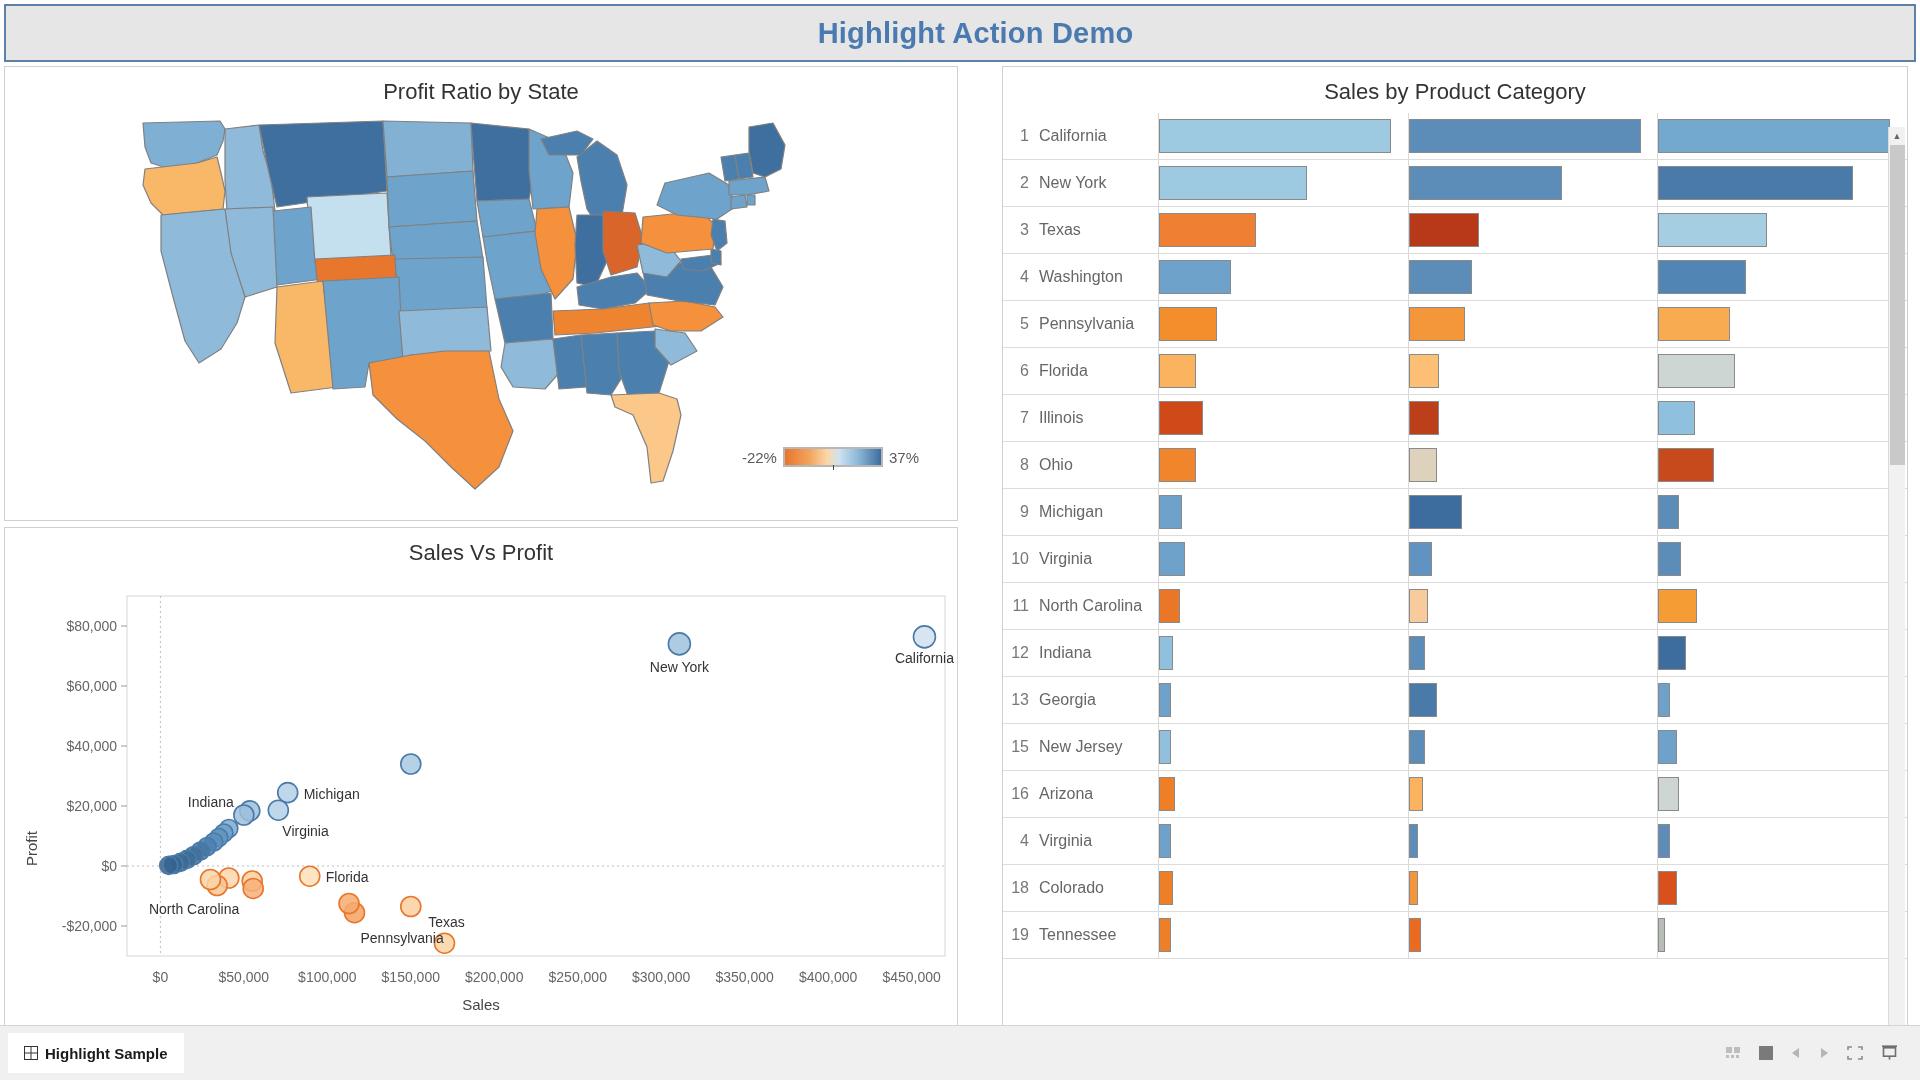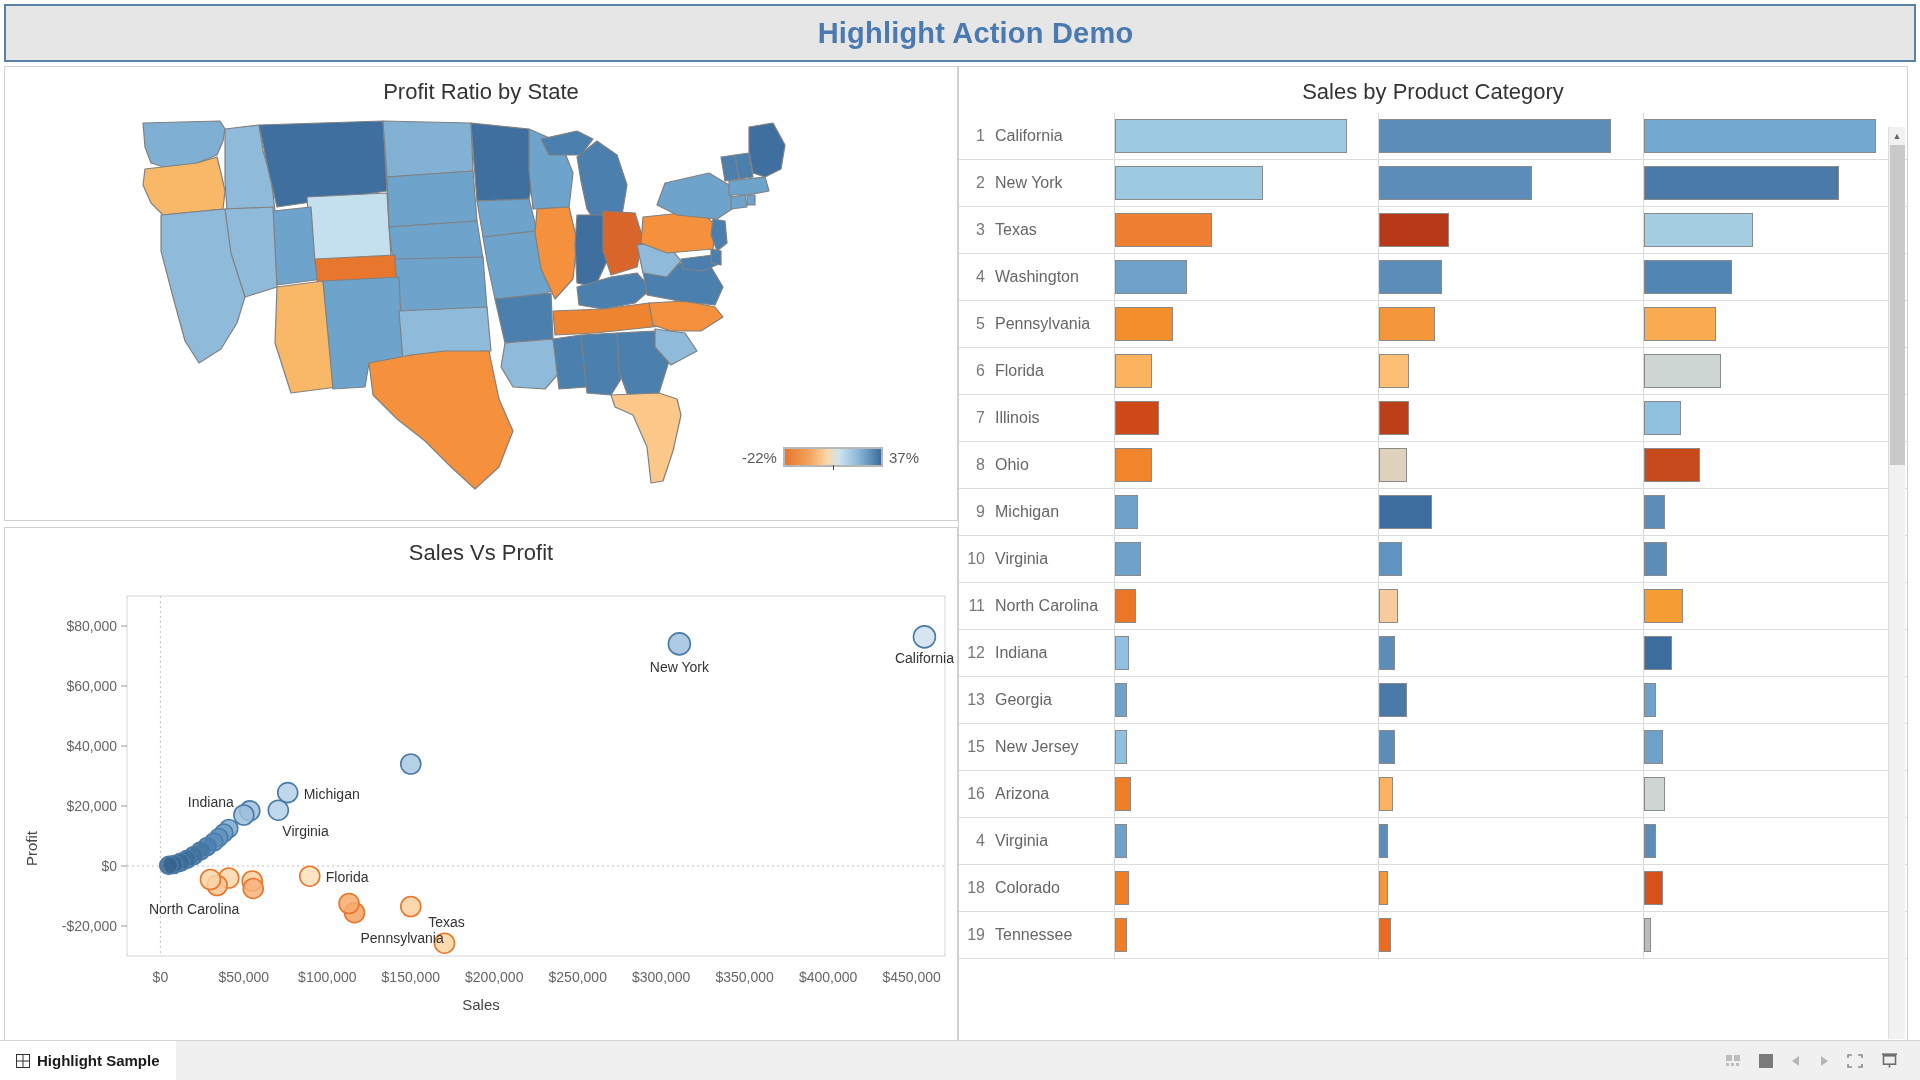--- a/index.html
+++ b/index.html
@@ -79,21 +79,21 @@
     position: absolute; left: 18px; top: 300px;
     transform: rotate(-90deg); transform-origin: left top;
     font-size: 15px; color: #444;
   }
   #x-axis-title {
     position: absolute; left: 0; right: 0; bottom: 8px;
     text-align: center; font-size: 15px; color: #444;
   }
 
   
-  #table-panel { height: 976px; }
+  #table-panel { height: 976px; margin-left: 44px; }
   #table-title { text-align:center; font-size: 22px; color:#333; padding: 12px 0 8px 0; }
   #cat-header-row {
     display:flex; height: 32px; border-bottom: 1px solid #cfcfcf;
     margin-left: 2px;
   }
   #cat-header-row .hdr-spacer { width: 156px; border-right:1px solid #d9d9d9; }
   #cat-header-row .cat-hdr {
     flex: 1; text-align:center; font-size: 16px; color:#444;
     border-right: 1px solid #d9d9d9; padding-top: 4px;
   }
@@ -115,23 +115,23 @@
     background:#f1f1f1; border-left:1px solid #dcdcdc;
   }
   #sb-up, #sb-down {
     height:17px; background:#f1f1f1; display:flex; align-items:center; justify-content:center;
     font-size:9px; color:#666;
   }
   #sb-thumb { position:absolute; top:18px; left:1px; width:15px; height:320px; background:#c9c9c9; }
 
   
   #status-bar {
-    position:absolute; left:0; bottom:0; width:1920px; height:40px;
+    position:absolute; left:0; bottom:0; width:1920px; height:55px;
     background:#f0f0f0; border-top:1px solid #d4d4d4;
-    display:flex; align-items:center;
+    display:flex; align-items:center;padding-left:8px;
   }
   #sheet-tab {
     height:40px; display:flex; align-items:center; gap:7px;
     padding: 0 16px; background:#ffffff; font-size:15px; font-weight:bold; color:#1b1b1b;
   }
   #status-icons { margin-left:auto; display:flex; align-items:center; gap:18px; padding-right:22px; }
   .sicon { color:#8c8c8c; display:flex; align-items:center; }
 </style>
 </head>
 <body>

